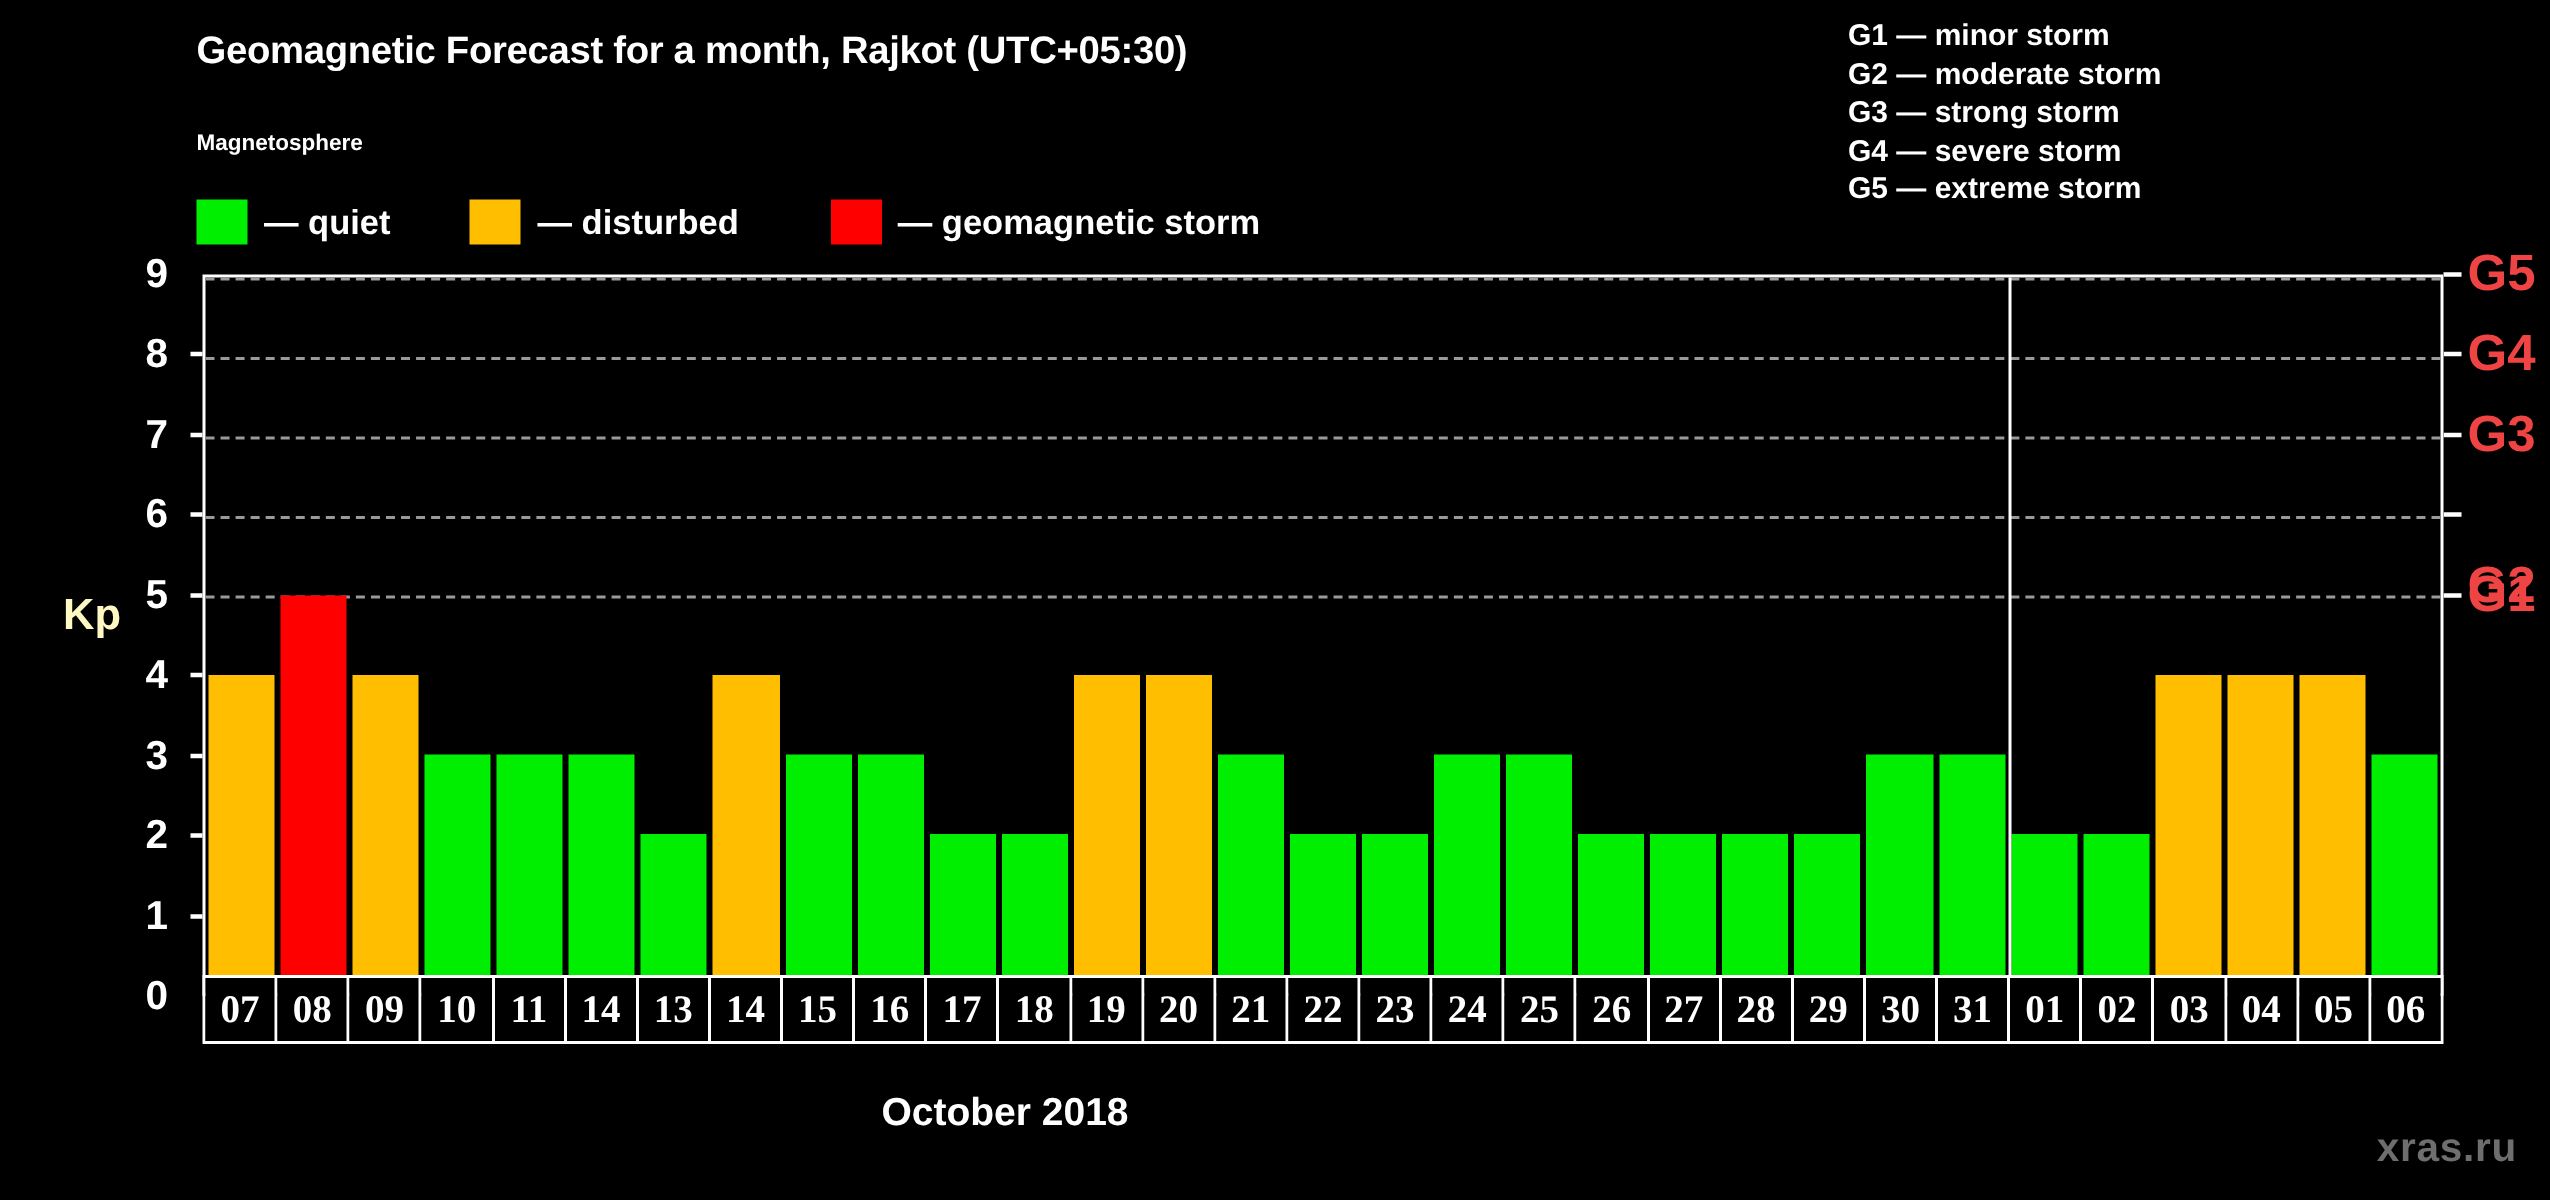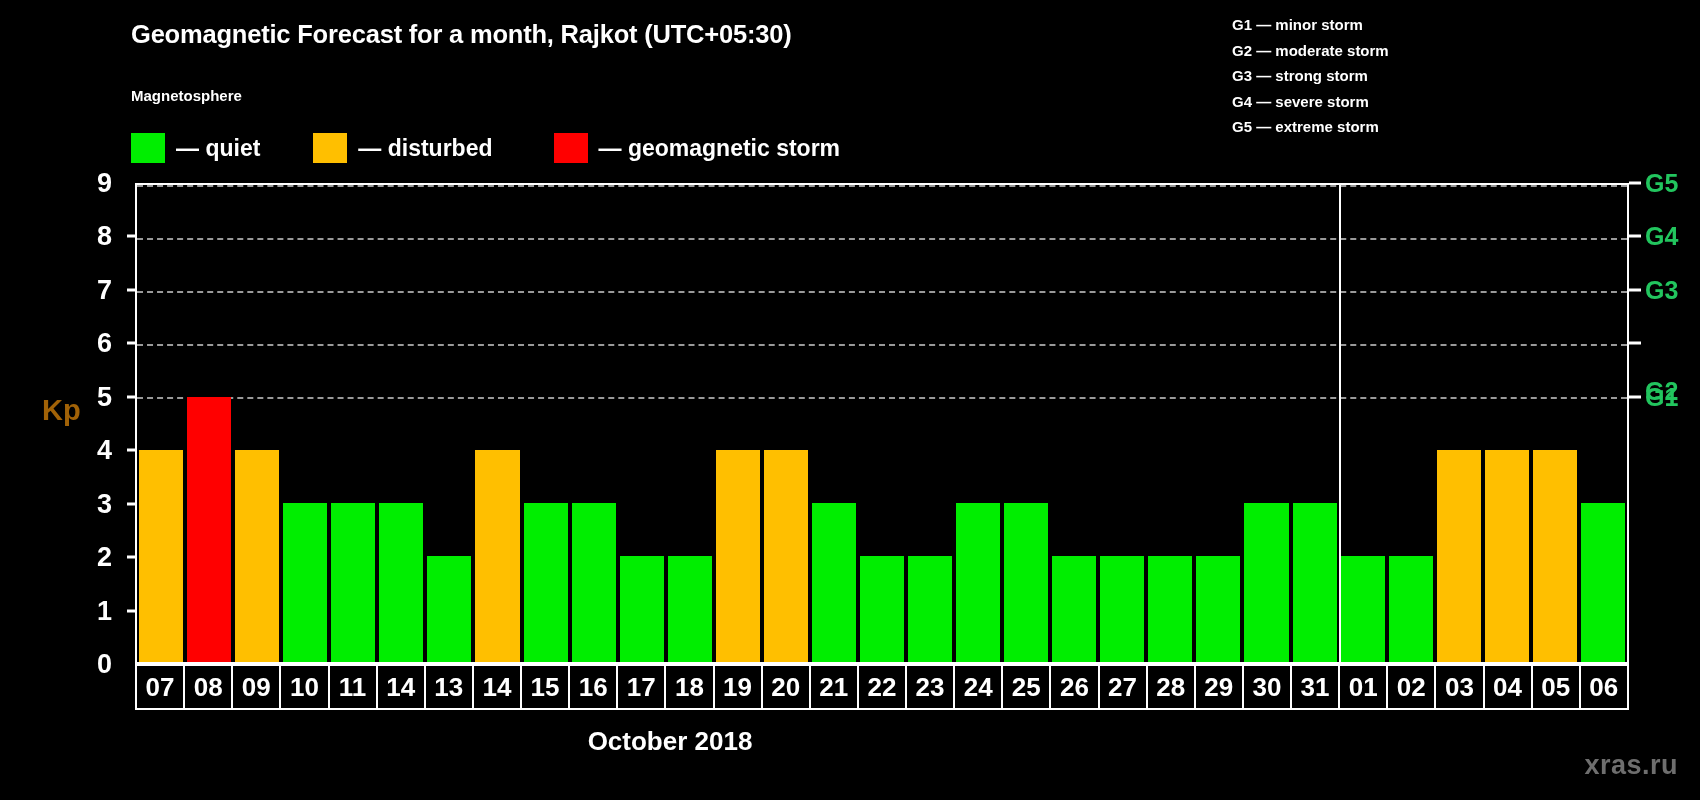--- a/index.html
+++ b/index.html
@@ -34,21 +34,21 @@
   }
   .legend-gap-a { width: 53px; }
   .legend-gap-b { width: 61px; }
 
   
   .gscale {
     position: absolute; left: 1232px; top: 12px;
     display: flex; flex-direction: column;
   }
   .gscale-line {
-    font-size: 15px; font-weight: bold; color: #ffffff;
+    font-size: 20px; font-weight: bold; color: #ffffff;
     line-height: 25.6px; white-space: nowrap;
   }
 
   
   #plot {
     position: absolute;
     left: 135px; top: 183px;
     width: 1494px; height: 481px;
     border: 2px solid #ffffff;
     background: #000000;
@@ -75,40 +75,41 @@
     width: 40px; text-align: right;
     font-size: 27px; font-weight: bold; color: #ffffff;
     transform: translateY(-50%);
   }
   .ytick-mark {
     position: absolute; left: 127px; width: 10px; height: 3px;
     background: #ffffff; transform: translateY(-50%);
   }
   .kp-label {
     position: absolute; left: 42px; top: 394px;
-    font-size: 29px; font-weight: bold; color: #a16207;
+    font-size: 29px; font-weight: bold; color: #fef9c3;
   }
 
   
   .gtick-label {
     position: absolute; left: 1645px;
-    font-size: 25px; font-weight: bold; color: #22c55e;
+    font-size: 34px; font-weight: bold; color: #ef4444;
     transform: translateY(-50%); white-space: nowrap;
   }
   .gtick-mark {
     position: absolute; left: 1629px; width: 12px; height: 3px;
     background: #ffffff; transform: translateY(-50%);
   }
 
   
   #datebar {
-    position: absolute; left: 135px; top: 664px;
+    position: absolute; left: 135px; top: 650px;
     width: 1494px; height: 46px;
     display: flex;
     border: 2px solid #ffffff;
+    font-family: Liberation Serif, serif;
   }
   .date-cell {
     flex: 1 1 0;
     border-right: 2px solid #ffffff;
     display: flex; align-items: center; justify-content: center;
     font-size: 26px; font-weight: bold; color: #ffffff;
     background: #000000;
   }
   .date-cell:last-child { border-right: none; }
 

